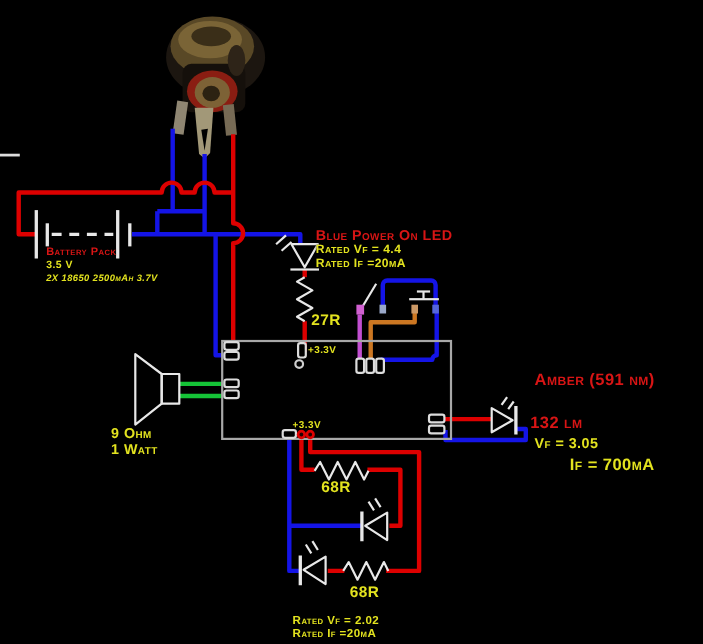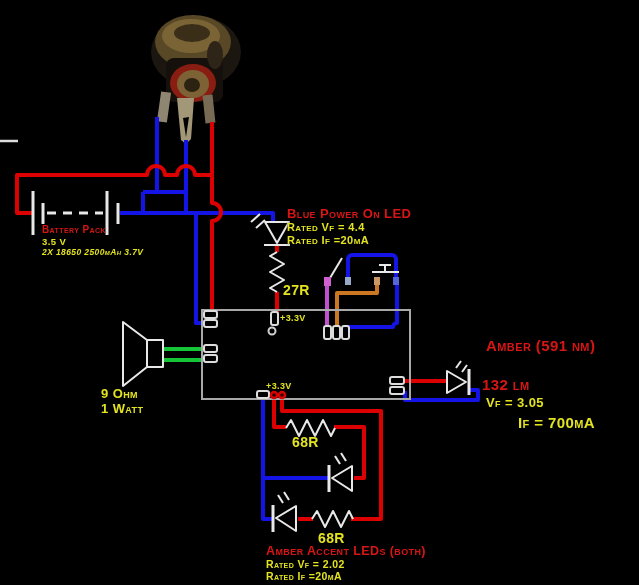--- a/index.html
+++ b/index.html
@@ -177,17 +177,16 @@
   <div class="lbl yel" style="left:101px;top:402px;font-size:13px;">1 Watt</div>
 
   <div class="lbl red" style="left:486px;top:338px;font-size:15px;">Amber (591 nm)</div>
   <div class="lbl red" style="left:482px;top:377px;font-size:15px;">132 lm</div>
   <div class="lbl yel" style="left:486px;top:396px;font-size:13px;">Vf = 3.05</div>
   <div class="lbl yel" style="left:486px;top:415px;font-size:15px;margin-left:32px;">If = 700mA</div>
 
   <div class="lbl yel" style="left:292px;top:435px;font-size:14px;">68R</div>
   <div class="lbl yel" style="left:318px;top:531px;font-size:14px;">68R</div>
 
-  <div class="lbl red" style="left:266px;top:545px;font-size:12.5px;">Amber Accent LEDs (both)</div>
   <div class="lbl yel" style="left:266px;top:559px;font-size:10.5px;">Rated Vf = 2.02</div>
   <div class="lbl yel" style="left:266px;top:571px;font-size:10.5px;">Rated If =20mA</div>
 
 </div>
 
 </body></html>

